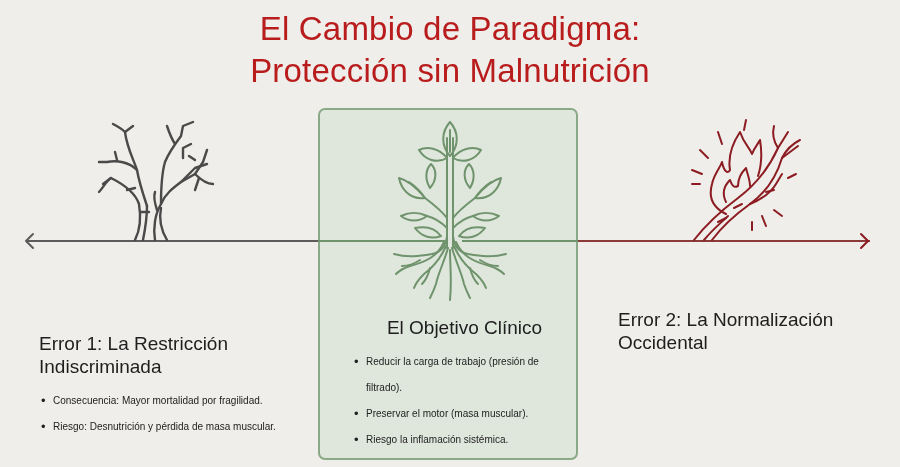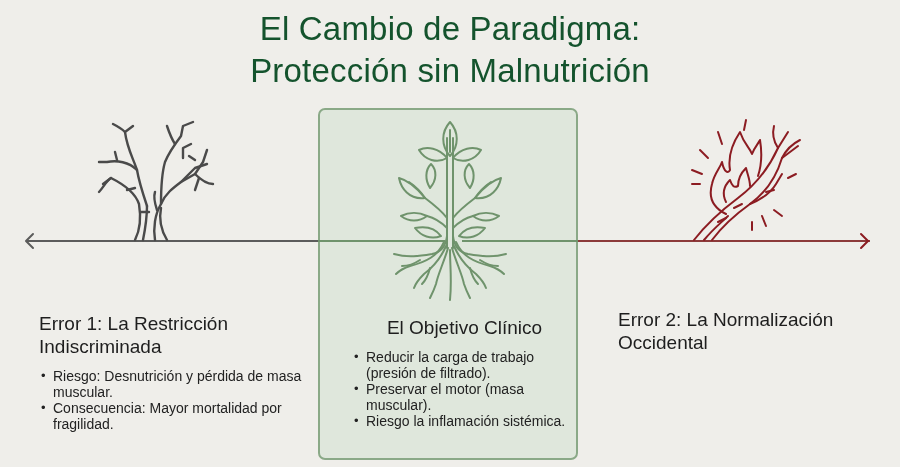--- a/index.html
+++ b/index.html
@@ -6,40 +6,40 @@
   html, body { width: 900px; height: 467px; overflow: hidden; }
   body {
     background: #efeeea;
     font-family: "Liberation Sans", "DejaVu Sans", sans-serif;
     color: #1e1e1e;
     position: relative;
   }
   .title {
     position: absolute; left: 0; top: 8px; width: 900px;
     text-align: center; font-size: 33px; line-height: 42px;
-    font-weight: 400; color: #14532d; letter-spacing: 0.2px;
+    font-weight: 400; color: #b91c1c; letter-spacing: 0.2px;
   }
   .center-panel {
     position: absolute; left: 318px; top: 108px; width: 260px; height: 352px;
     background: #dfe7dc; border: 2px solid #8aa987; border-radius: 7px;
   }
   .axis { position: absolute; left: 0; top: 0; width: 900px; height: 467px; pointer-events: none; }
   .icon { position: absolute; }
   .col { position: absolute; }
   .col h2 {
     font-size: 19px; font-weight: 400; line-height: 23px; color: #1e1e1e;
   }
   .col ul { list-style: none; margin-top: 10px; }
   .col li {
-    position: relative; padding-left: 14px; font-size: 14px; line-height: 16px; color: #222;
+    position: relative; padding-left: 14px; font-size: 10px; line-height: 26px; color: #222;
   }
   .col li::before {
     content: "\2022"; position: absolute; left: 2px; top: 0; font-size: 13px;
   }
-  .left-col { left: 39px; top: 312px; width: 270px; }
+  .left-col { left: 39px; top: 332px; width: 270px; }
   .center-col { left: 352px; top: 316px; width: 225px; }
   .center-col h2 { text-align: center; }
   .right-col { left: 618px; top: 308px; width: 270px; }
 </style>
 </head>
 <body>
 
 <div class="title">
   <div>El Cambio de Paradigma:</div>
   <div>Protección sin Malnutrición</div>
@@ -170,22 +170,22 @@
     <path d="M110 60 L118 56"></path>
   </g>
 </svg>
 
 <div class="col left-col">
   <h2>
     <span>Error 1: La Restricción</span><br>
     <span>Indiscriminada</span>
   </h2>
   <ul>
+    <li>Consecuencia: Mayor mortalidad por fragilidad.</li>
     <li>Riesgo: Desnutrición y pérdida de masa muscular.</li>
-    <li>Consecuencia: Mayor mortalidad por fragilidad.</li>
   </ul>
 </div>
 
 <div class="col center-col">
   <h2>El Objetivo Clínico</h2>
   <ul>
     <li>Reducir la carga de trabajo (presión de filtrado).</li>
     <li>Preservar el motor (masa muscular).</li>
     <li>Riesgo la inflamación sistémica.</li>
   </ul>

